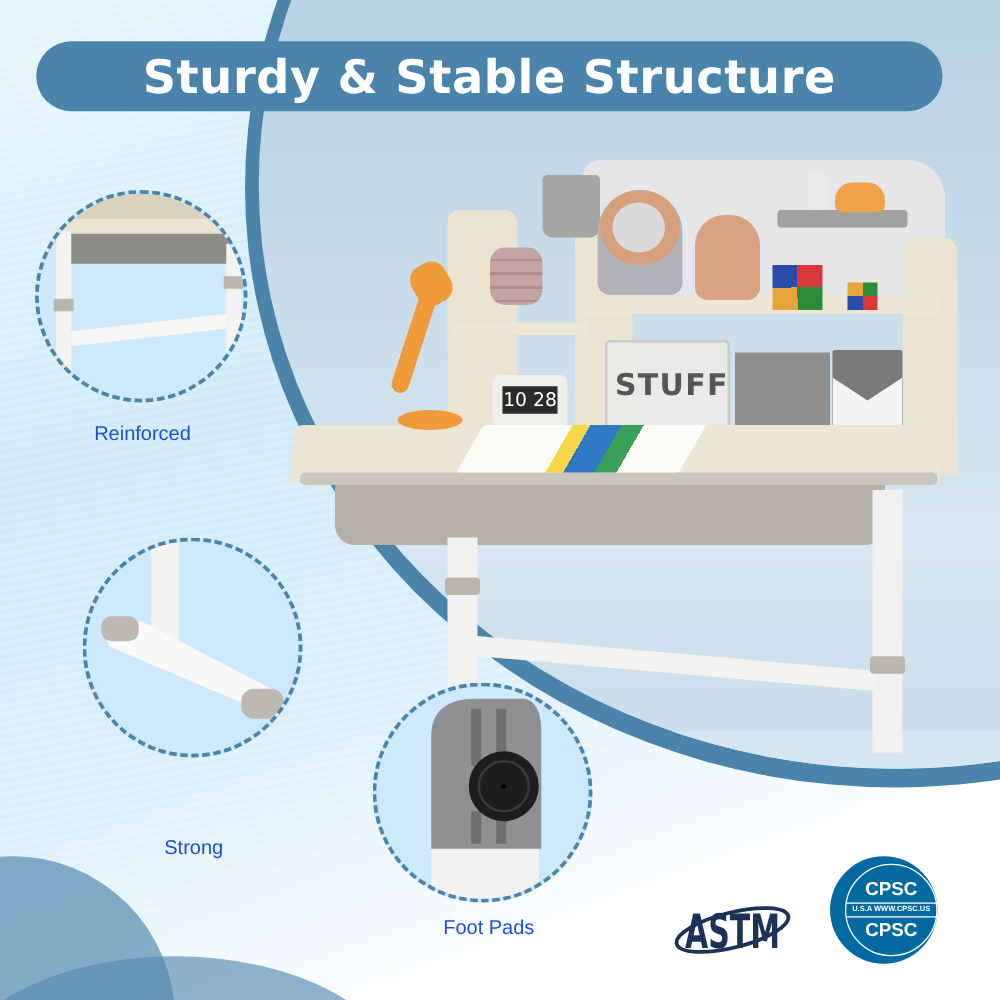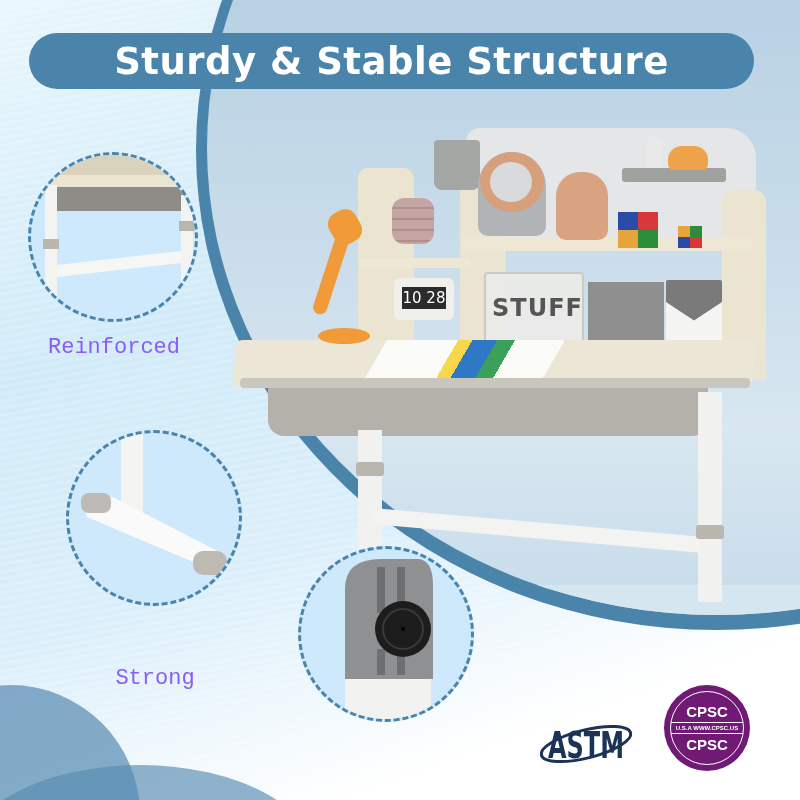--- a/index.html
+++ b/index.html
@@ -20,40 +20,40 @@
 
   .blob1 { position: absolute; left: -120px; top: 685px; width: 260px; height: 260px; border-radius: 50%; background: rgba(86,138,176,0.7); }
   .blob2 { position: absolute; left: -40px; top: 765px; width: 360px; height: 200px; border-radius: 50%; background: rgba(86,138,176,0.65); }
 
   .title-pill { position: absolute; left: 29px; top: 33px; width: 725px; height: 56px; border-radius: 28px; background: #4a84ab;
     display: flex; align-items: center; justify-content: center; }
   .title-pill span { color: #ffffff; font-family: "DejaVu Sans", sans-serif; font-weight: bold; font-size: 37px; letter-spacing: 0.5px; }
 
   
   .detail { position: absolute; border-radius: 50%; border: 3px dashed #4a84ab; background: #cde9fb; overflow: hidden; }
-  .caption { position: absolute; text-align: center; color: #8b5cf6; font-size: 22px; line-height: 25px; font-family: Liberation Mono, monospace; }
+  .caption { position: absolute; text-align: center; color: #1d4ed8; font-size: 16px; line-height: 25px; font-family: Liberation Sans, sans-serif; }
 
   
   .part { position: absolute; }
   .backboard { left: 466px; top: 128px; width: 290px; height: 120px; background: #e4e6e8; border-radius: 14px 30px 0 0; }
   .hutch-l { left: 358px; top: 168px; width: 56px; height: 180px; background: #ebe4d1; border-radius: 10px 10px 0 0; }
   .hutch-m { left: 460px; top: 172px; width: 46px; height: 176px; background: #ebe4d1; border-radius: 10px 10px 0 0; }
   .hutch-r { left: 722px; top: 190px; width: 44px; height: 190px; background: #ebe4d1; border-radius: 12px 12px 0 0; }
   .shelf-top { left: 462px; top: 237px; width: 290px; height: 14px; background: #eee7d4; }
   .shelf-low { left: 360px; top: 258px; width: 110px; height: 10px; background: #eee7d4; }
   .desk-top { left: 234px; top: 340px; width: 520px; height: 46px; background: #ece6d6; border-radius: 6px; transform: skewX(-6deg); }
   .desk-edge { left: 240px; top: 378px; width: 510px; height: 10px; background: #c9c6bd; border-radius: 4px; }
   .drawer { left: 268px; top: 388px; width: 440px; height: 48px; background: #b4b1aa; border-radius: 0 0 16px 16px; }
   .leg-l { left: 358px; top: 430px; width: 24px; height: 180px; background: #f1f1ef; }
   .leg-r { left: 698px; top: 392px; width: 24px; height: 210px; background: #f1f1ef; }
   .crossbar { left: 372px; top: 508px; width: 330px; height: 16px; background: #f3f3f1; transform: rotate(5deg); transform-origin: left center; }
   .clamp-l { left: 356px; top: 462px; width: 28px; height: 14px; background: #b9b6ae; border-radius: 3px; }
   .clamp-r { left: 696px; top: 525px; width: 28px; height: 14px; background: #b9b6ae; border-radius: 3px; }
 
-  .clock { left: 394px; top: 278px; width: 60px; height: 42px; background: #f1efea; border-radius: 6px; }
+  .clock { left: 394px; top: 300px; width: 60px; height: 42px; background: #f1efea; border-radius: 6px; }
   .clock-face { position: absolute; left: 8px; top: 9px; width: 44px; height: 22px; background: #2b2b2b; color: #fff; font-size: 15px; text-align: center; line-height: 22px; font-family: "DejaVu Sans", sans-serif; }
   .basket { left: 484px; top: 272px; width: 100px; height: 72px; background: rgba(235,235,232,0.9); border: 2px solid #c9c9c6; border-radius: 4px; }
   .basket span { position: absolute; left: 6px; top: 20px; font-weight: bold; font-size: 24px; color: #555; letter-spacing: 1px; font-family: "DejaVu Sans", sans-serif; }
   .markers { left: 588px; top: 282px; width: 76px; height: 58px; background: #8f8f8f; }
   .fox { left: 666px; top: 280px; width: 56px; height: 68px; background: #7a7a7a; border-radius: 2px; }
   .fox-face { position: absolute; left: 0; top: 22px; width: 56px; height: 46px; background: #f4f4f2; clip-path: polygon(0 0, 50% 40%, 100% 0, 100% 100%, 0 100%); }
   .lion1 { left: 478px; top: 152px; width: 68px; height: 84px; background: #b1b3b6; border-radius: 34px 34px 10px 10px; }
   .lion1-mane { position: absolute; left: 2px; top: 0; width: 64px; height: 60px; border-radius: 50%; background: #d7a07c; }
   .lion1-face { position: absolute; left: 12px; top: 10px; width: 42px; height: 40px; border-radius: 50%; background: #d9dadb; }
   .lion2 { left: 556px; top: 172px; width: 52px; height: 68px; background: #d9a382; border-radius: 24px 24px 10px 10px; }
@@ -64,21 +64,21 @@
   .cube1 { left: 618px; top: 212px; width: 40px; height: 36px; background: conic-gradient(#d9383a 0 25%, #2d8c3a 0 50%, #e6a43a 0 75%, #2b4ba8 0); }
   .cube2 { left: 678px; top: 226px; width: 24px; height: 22px; background: conic-gradient(#2d8c3a 0 25%, #d9383a 0 50%, #2b4ba8 0 75%, #e6a43a 0); }
   .pouf { left: 392px; top: 198px; width: 42px; height: 46px; background: repeating-linear-gradient(180deg, #c4a5a4 0 9px, #b08e8d 9px 11px); border-radius: 12px; }
   .lamp-arm { left: 324px; top: 232px; width: 14px; height: 84px; background: #f09a3a; border-radius: 7px; transform: rotate(18deg); }
   .lamp-head { left: 330px; top: 210px; width: 30px; height: 34px; background: #f09a3a; border-radius: 12px; transform: rotate(-30deg); }
   .lamp-base { left: 318px; top: 328px; width: 52px; height: 16px; background: #f09a3a; border-radius: 50%; }
   .book { left: 376px; top: 340px; width: 178px; height: 38px; background: linear-gradient(90deg, #fbfbf7 0 40%, #f7d84a 40% 48%, #2f78c4 48% 62%, #3aa05a 62% 72%, #fbfbf7 72%); transform: skewX(-30deg); border-radius: 2px; }
 
   
   .astm { position: absolute; left: 538px; top: 688px; width: 96px; height: 92px; }
-  .cpsc { position: absolute; left: 664px; top: 685px; width: 86px; height: 86px; border-radius: 50%; background: #701a75; display: flex; align-items: center; justify-content: center; }
+  .cpsc { position: absolute; left: 664px; top: 685px; width: 86px; height: 86px; border-radius: 50%; background: #0369a1; display: flex; align-items: center; justify-content: flex-end; }
   .cpsc-inner { width: 74px; height: 74px; border-radius: 50%; border: 1.5px solid #ffffff; display: flex; flex-direction: column; align-items: center; justify-content: center; color: #fff; }
   .cpsc-top, .cpsc-bot { font-size: 15px; font-weight: bold; line-height: 17px; }
   .cpsc-mid { font-size: 6px; font-weight: bold; border-top: 1px solid #fff; border-bottom: 1px solid #fff; width: 100%; text-align: center; padding: 2px 0; margin: 2px 0; }
 </style>
 </head>
 <body>
 
 <div class="bg-left"></div>
 <div class="streaks"></div>
 
@@ -173,20 +173,21 @@
     <rect x="76" y="18" width="8" height="46" fill="#6e6f71"></rect>
     <rect x="96" y="18" width="8" height="46" fill="#6e6f71"></rect>
     <rect x="76" y="100" width="8" height="26" fill="#6e6f71"></rect>
     <rect x="96" y="100" width="8" height="26" fill="#6e6f71"></rect>
     <circle cx="102" cy="80" r="28" fill="#1d1d1d"></circle>
     <circle cx="102" cy="80" r="20" fill="none" stroke="#3a3a3a" stroke-width="2"></circle>
     <circle cx="102" cy="80" r="2" fill="#000"></circle>
   </svg>
 </div>
 <div class="caption" style="left:306px; top:730px; width:170px;">
+  <div>Foot Pads</div>
 </div>
 
 <div class="astm">
   <svg width="96" height="92" viewBox="0 0 96 92">
     <ellipse cx="48" cy="56" rx="46" ry="14" fill="none" stroke="#1b3357" stroke-width="3" transform="rotate(-14 48 56)"></ellipse>
     <text x="48" y="70" text-anchor="middle" font-family="DejaVu Sans, sans-serif" font-weight="bold" font-size="38" fill="#1b3357" textLength="76" lengthAdjust="spacingAndGlyphs">ASTM</text>
   </svg>
 </div>
 
 <div class="cpsc">

